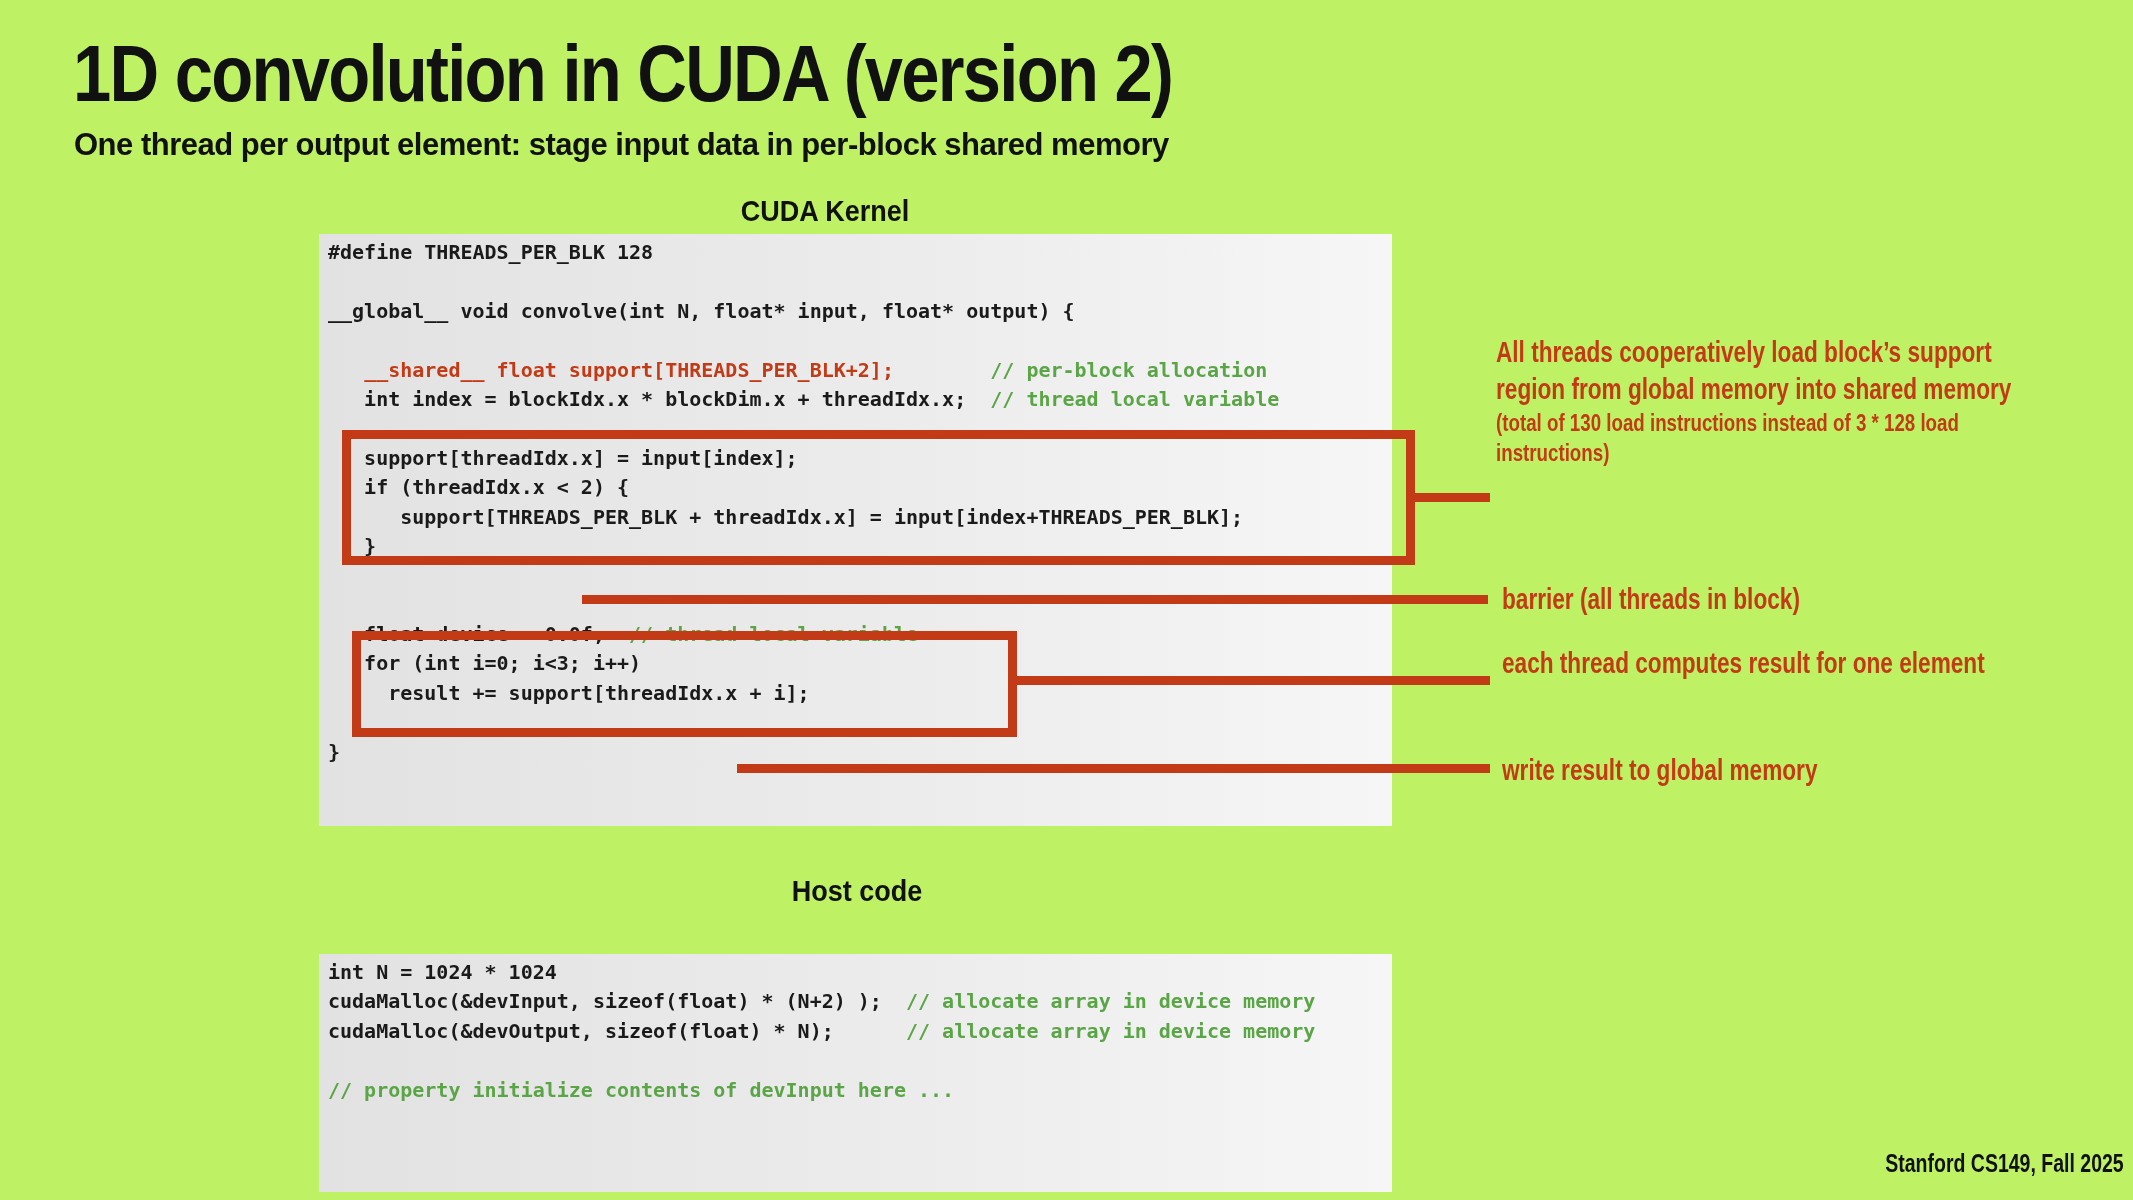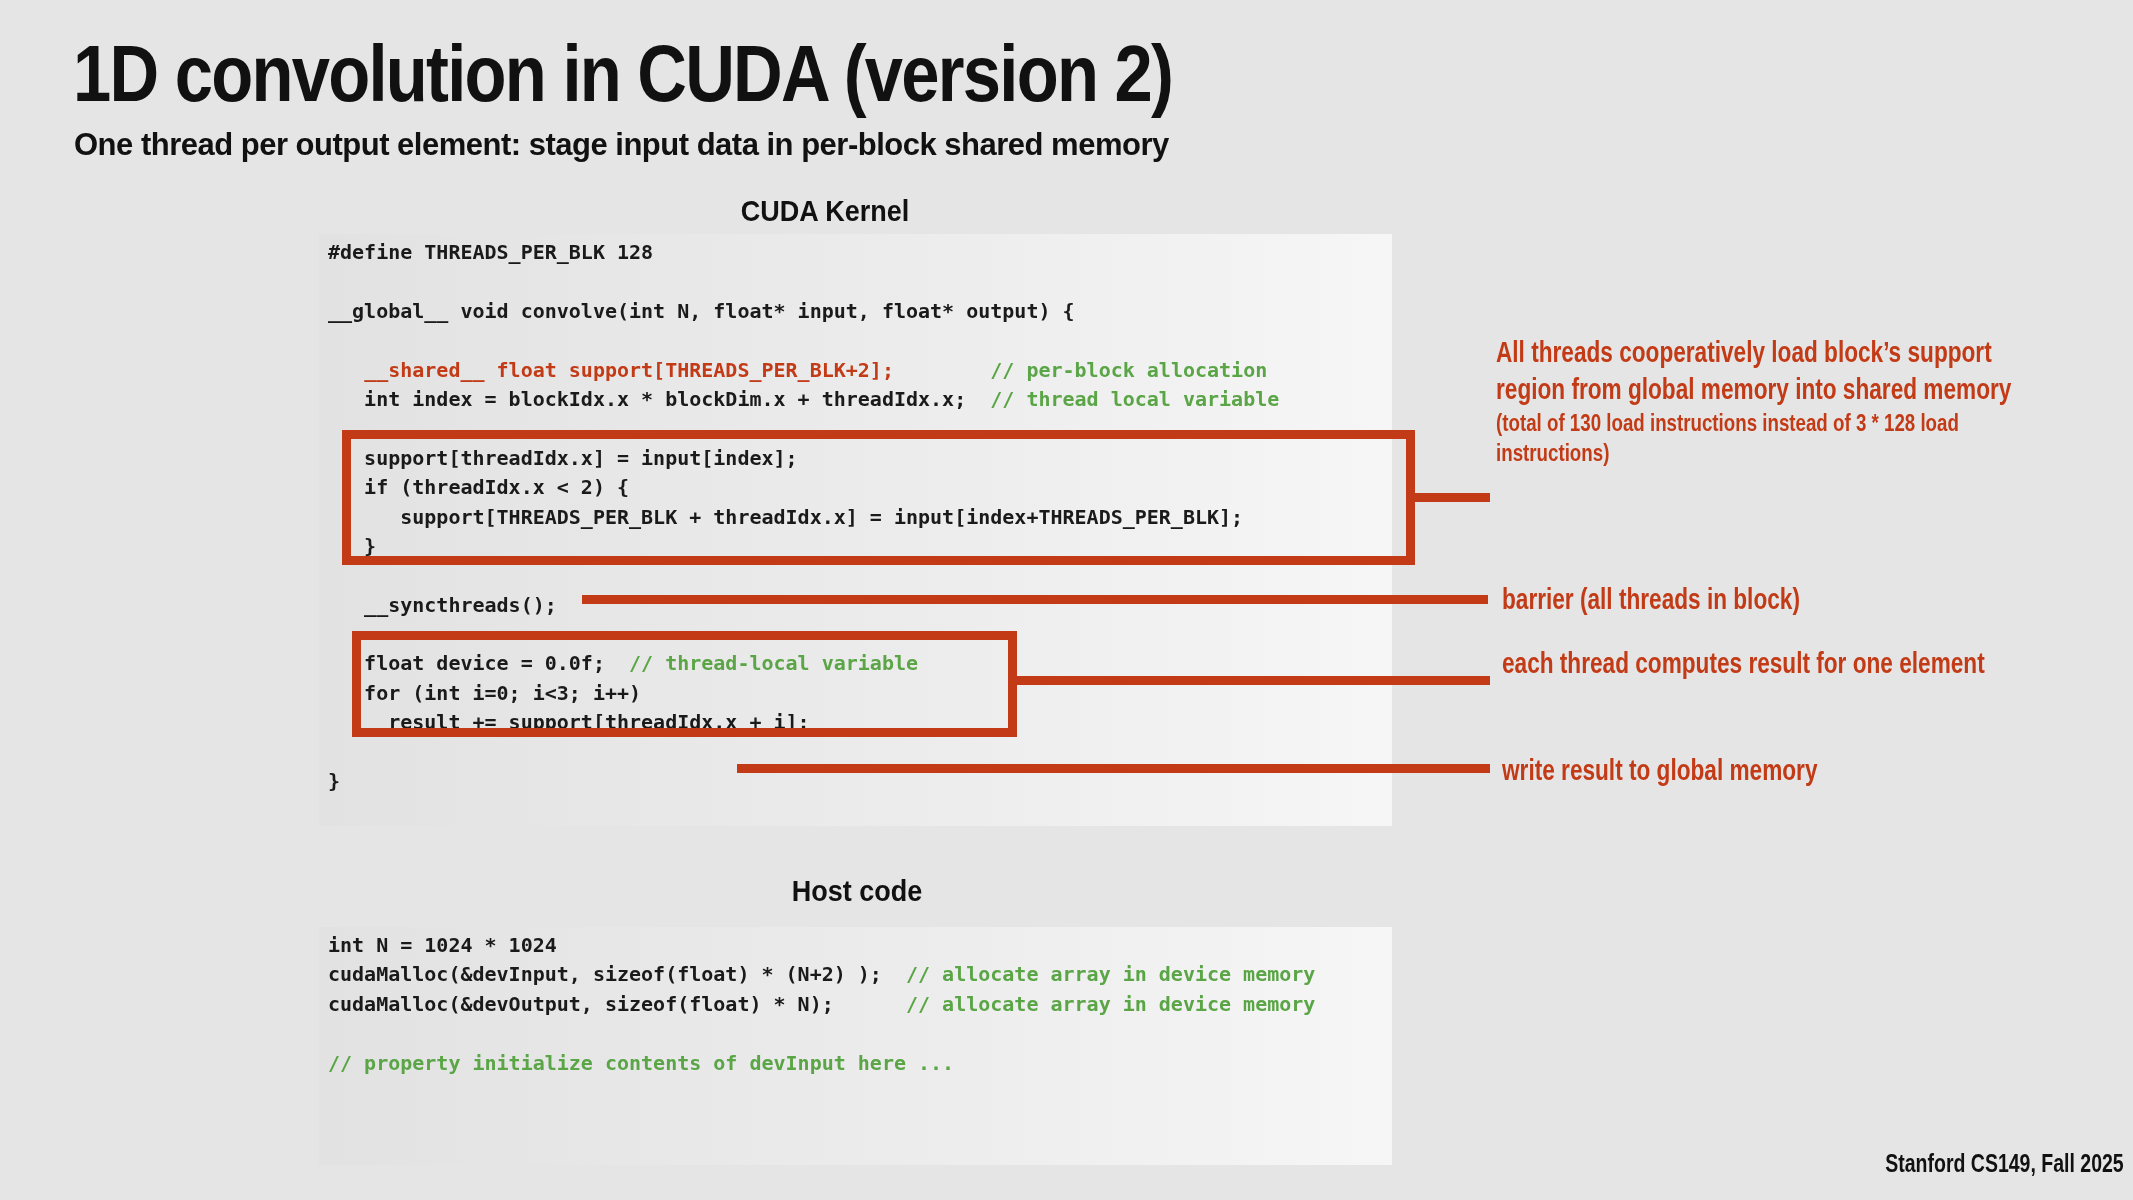--- a/index.html
+++ b/index.html
@@ -1,29 +1,29 @@
 <!DOCTYPE html>
 <html style="--red: #c33b16; --green: #5aa546;"><head>
 <meta charset="utf-8">
 <style>
   html,body{margin:0;padding:0;background:#ffffff;}
-  .slide{position:relative;width:2133px;height:1200px;background:#e5e5e5;overflow:hidden;
+  .slide{position:relative;width:2133px;height:1200px;background:#bef264;overflow:hidden;
          font-family:"Liberation Sans",sans-serif;}
   .title{position:absolute;left:73px;top:28px;font-size:79px;font-weight:700;color:#111111;
          letter-spacing:-2px;white-space:nowrap;transform:scaleX(0.87);transform-origin:left top;line-height:92px;}
   .subtitle{position:absolute;left:74px;top:124px;font-size:31px;font-weight:700;color:#111111;
          letter-spacing:-0.5px;white-space:nowrap;line-height:42px;}
   .code-heading{position:absolute;font-size:30px;font-weight:700;color:#111111;text-align:center;
          transform:scaleX(0.9);transform-origin:center top;white-space:nowrap;line-height:34px;}
   .kernel-heading{left:0px;top:194px;width:1650px;}
   .host-heading{left:0px;top:874px;width:1714px;}
   .code-block{position:absolute;background:linear-gradient(to right,#e2e2e2 0%,#ececec 55%,#f6f6f6 100%);
          padding:4px 0 4px 9px;box-sizing:border-box;}
   .kernel-block{left:319px;top:234px;width:1073px;height:592px;}
-  .host-block{left:319px;top:927px;width:1073px;height:238px;}
+  .host-block{left:319px;top:954px;width:1073px;height:238px;}
   .code-line{white-space:pre;height:29.4px;line-height:29.4px;
          font-family:"DejaVu Sans Mono",monospace;font-weight:700;font-size:20px;color:#1a1a1a;}
   .seg-d{color:#1a1a1a;}
   .seg-r{color:var(--red,#c33b16);margin-top:27px;}
   .seg-g{color:var(--green,#5aa546);}
   .red-box{position:absolute;border:9px solid var(--red,#c33b16);box-sizing:border-box;pointer-events:none;}
   .box1{left:342px;top:430px;width:1073px;height:135px;}
   .box2{left:352px;top:631px;width:665px;height:106px;}
   .red-line{position:absolute;height:9px;background:var(--red,#c33b16);pointer-events:none;}
   .conn1{left:1406px;top:493px;width:84px;}
@@ -57,21 +57,20 @@
       <div class="code-line"><span class="seg-d">__global__ void convolve(int N, float* input, float* output) {</span></div>
       <div class="code-line">&nbsp;</div>
       <div class="code-line"><span class="seg-d">   </span><span class="seg-r">__shared__ float support[THREADS_PER_BLK+2];</span><span class="seg-d">        </span><span class="seg-g">// per-block allocation</span></div>
       <div class="code-line"><span class="seg-d">   int index = blockIdx.x * blockDim.x + threadIdx.x;  </span><span class="seg-g">// thread local variable</span></div>
       <div class="code-line">&nbsp;</div>
       <div class="code-line"><span class="seg-d">   support[threadIdx.x] = input[index];</span></div>
       <div class="code-line"><span class="seg-d">   if (threadIdx.x &lt; 2) {</span></div>
       <div class="code-line"><span class="seg-d">      support[THREADS_PER_BLK + threadIdx.x] = input[index+THREADS_PER_BLK];</span></div>
       <div class="code-line"><span class="seg-d">   }</span></div>
       <div class="code-line">&nbsp;</div>
-      <div class="code-line"><span class="seg-d">   __syncthreads();</span></div>
       <div class="code-line">&nbsp;</div>
       <div class="code-line"><span class="seg-d">   float device = 0.0f;  </span><span class="seg-g">// thread-local variable</span></div>
       <div class="code-line"><span class="seg-d">   for (int i=0; i&lt;3; i++)</span></div>
       <div class="code-line"><span class="seg-d">     result += support[threadIdx.x + i];</span></div>
       <div class="code-line">&nbsp;</div>
       <div class="code-line"><span class="seg-d">}</span></div>
     </div>
 
   <div class="red-box box1"></div>
   <div class="red-line conn1"></div>

